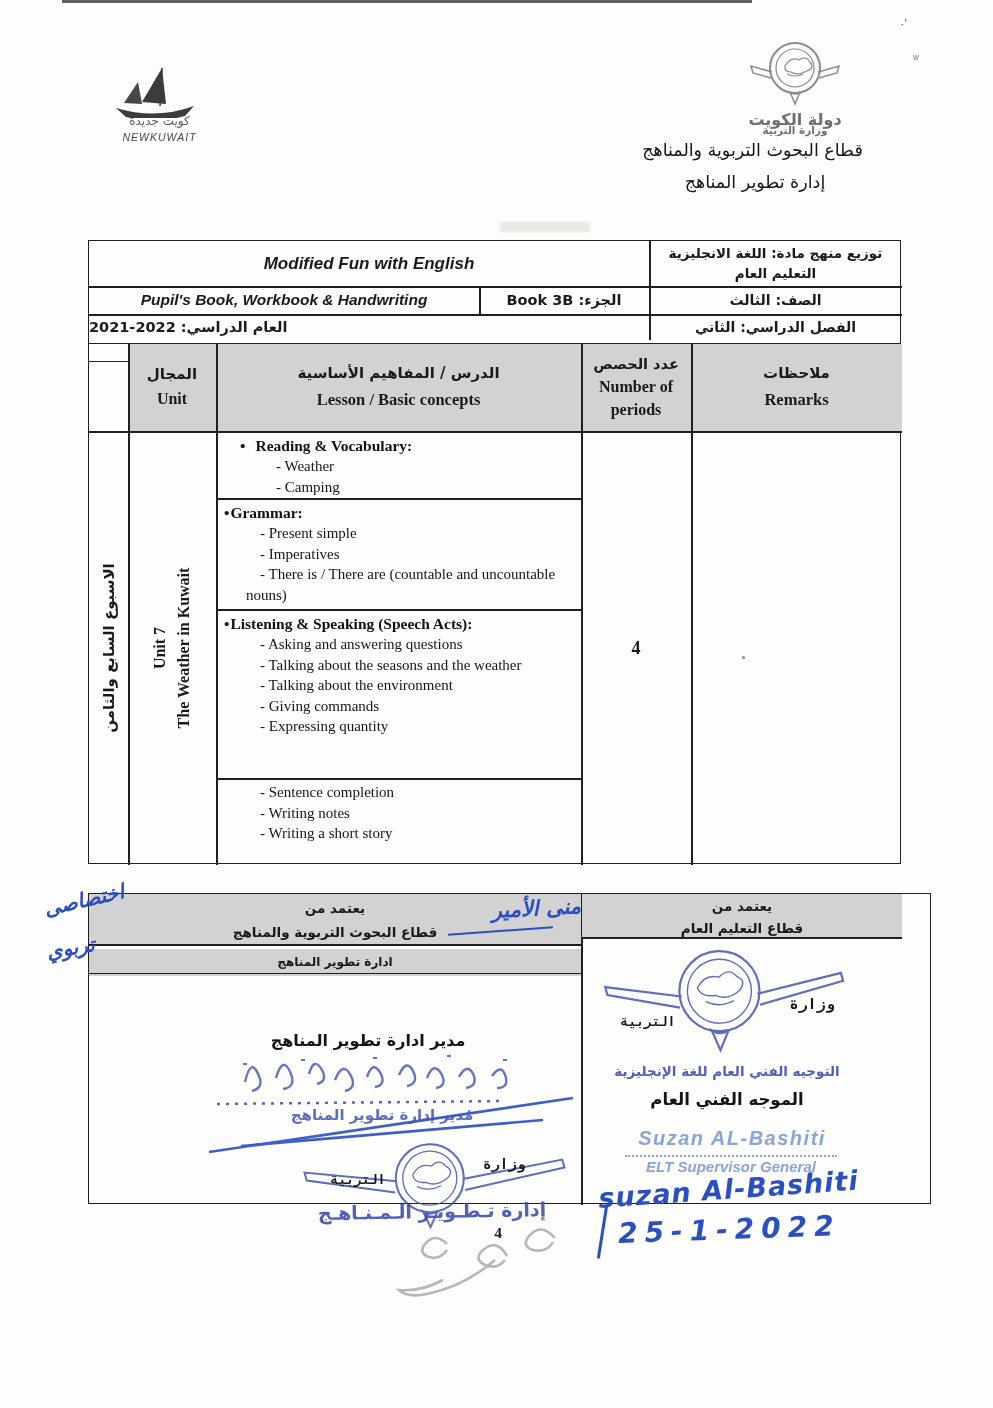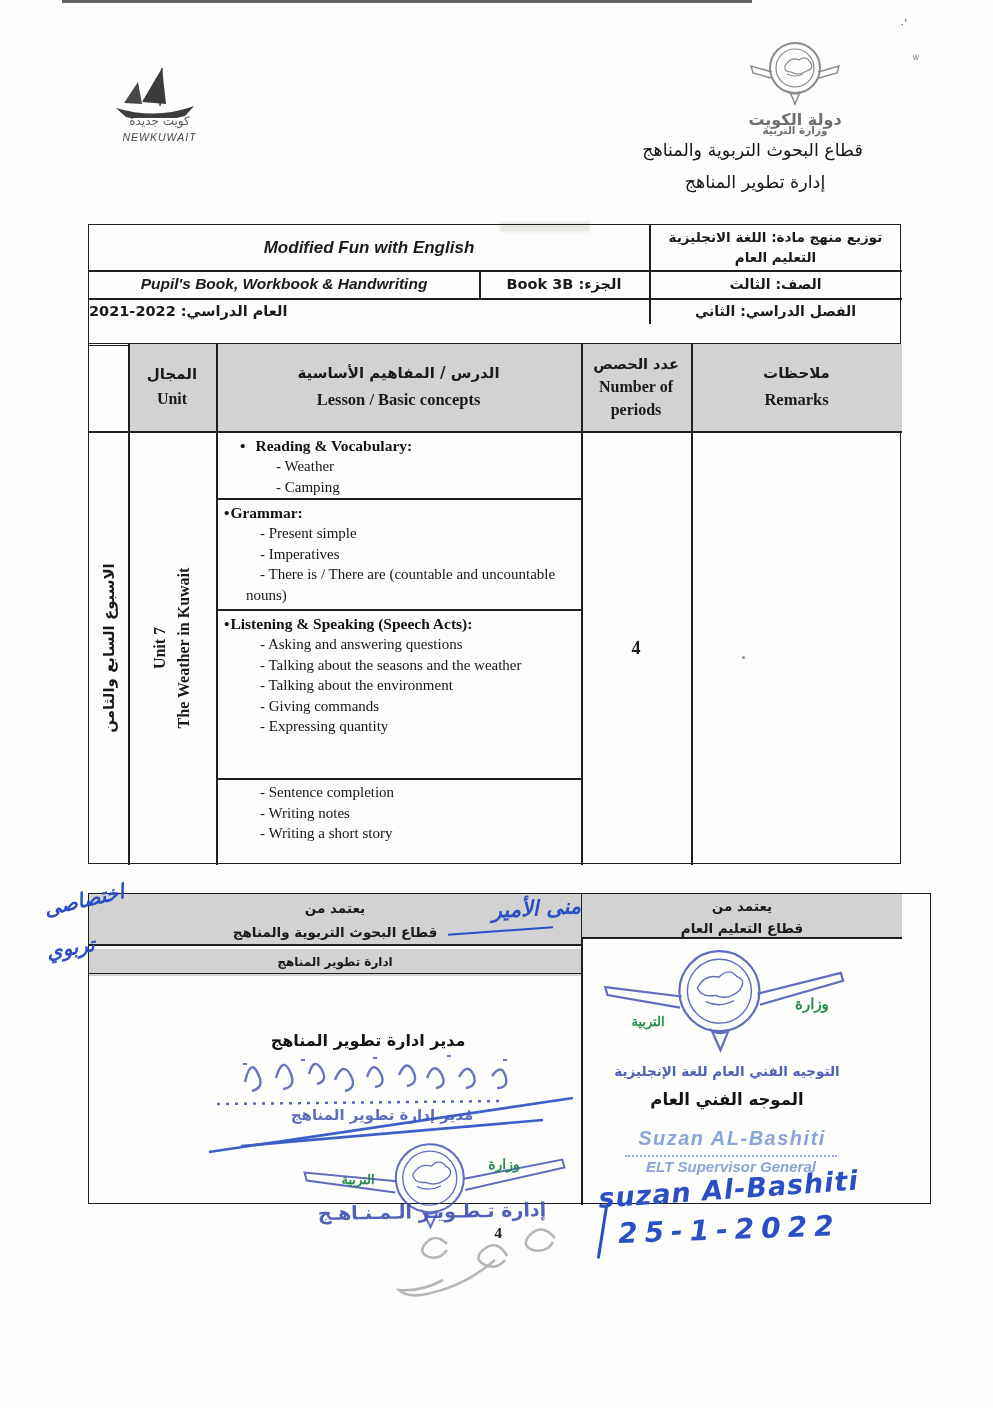--- a/index.html
+++ b/index.html
@@ -21,21 +21,21 @@
   .vtext{transform:rotate(-90deg);white-space:nowrap;text-align:center;}
   .cell{position:absolute;display:flex;flex-direction:column;align-items:center;justify-content:center;box-sizing:border-box;}
   .lesson-sec{position:absolute;left:0;width:365px;box-sizing:border-box;padding:4px 4px 0 8px;}
   .sec-title{font-family:"Liberation Serif",serif;font-weight:bold;font-size:15.5px;line-height:21px;color:#111;}
   .bullet{display:inline-block;}
   .item{font-family:"Liberation Serif",serif;font-size:15px;line-height:20.5px;margin-left:22px;
         text-indent:14px;max-width:315px;color:#151515;}
   .blue{color:#4353b4;}
   .ink{color:#2a4ec4;}
   .ltblue{color:#8aa4d9;}
-  .stamp-word{position:absolute;font-family:Liberation Sans, sans-serif;font-weight:bold;color:#15803d;opacity:.9;}
+  .stamp-word{position:absolute;font-family:Liberation Mono, monospace;font-weight:bold;color:#000000;opacity:.9;}
   .hand{font-style:italic;}
   svg{display:block;}
 </style>
 </head>
 <body>
 
 <div id="page">
 
   <div class="abs" style="left:62px;top:0;width:690px;height:3px;background:#2f2f2f;opacity:.75;"></div>
   <div class="abs" style="left:900px;top:16px;color:#555;font-size:13px;">·’</div>
@@ -61,21 +61,21 @@
       <path d="M73,36 L94,30 L92,37 L74,42" stroke-width="1.5"></path>
       <path d="M45,56 l5,12 l5,-12 q-5,4 -10,0z" stroke-width="1.5"></path>
     </g>
   </svg>
   <div class="abs ar ctr b" style="left:745px;top:110px;width:100px;font-size:16px;color:#6f6f6f;">دولة الكويت</div>
   <div class="abs ar ctr b" style="left:745px;top:124px;width:100px;font-size:10.5px;color:#6f6f6f;">وزارة التربية</div>
 
   <div class="abs ar ctr rtl" style="left:600px;top:140px;width:305px;font-size:17.5px;color:#151515;">قطاع البحوث التربوية والمناهج</div>
   <div class="abs ar ctr rtl" style="left:610px;top:172px;width:290px;font-size:17.5px;color:#151515;">إدارة تطوير المناهج</div>
 
-  <div class="box" style="left:88px;top:224px;width:813px;height:122px;">
+  <div class="box" style="left:88px;top:240px;width:813px;height:122px;">
     <div class="hline" style="left:0;top:45px;width:813px;"></div>
     <div class="hline" style="left:0;top:73px;width:813px;"></div>
     <div class="vline" style="left:560px;top:0;height:99px;"></div>
     <div class="vline" style="left:390px;top:45px;height:28px;"></div>
 
     <div class="cell" style="left:0;top:0;width:560px;height:45px;">
       <div class="sans b" style="font-size:17px;">Modified Fun with English</div>
     </div>
     <div class="cell ar rtl b" style="left:560px;top:0;width:253px;height:45px;line-height:1.45;">
       <div style="font-size:13.5px;">توزيع منهج مادة: اللغة الانجليزية</div>

